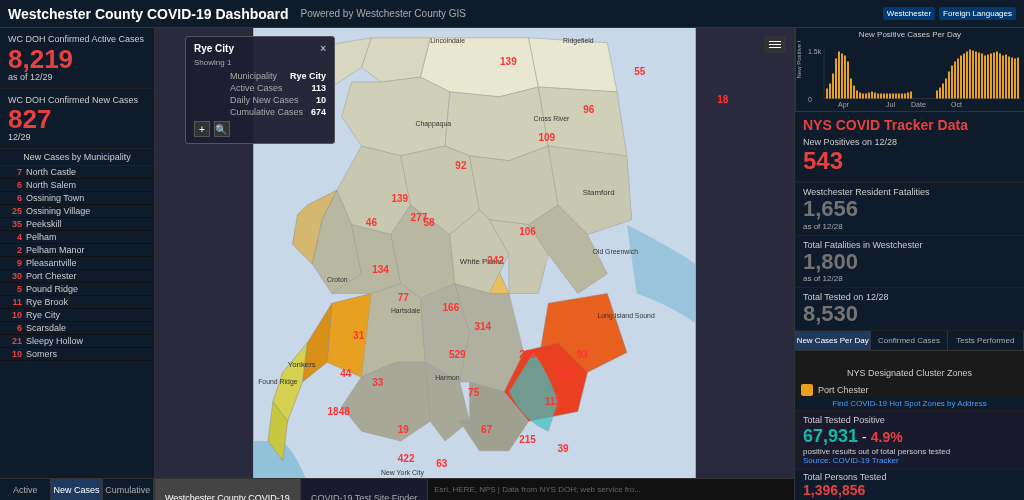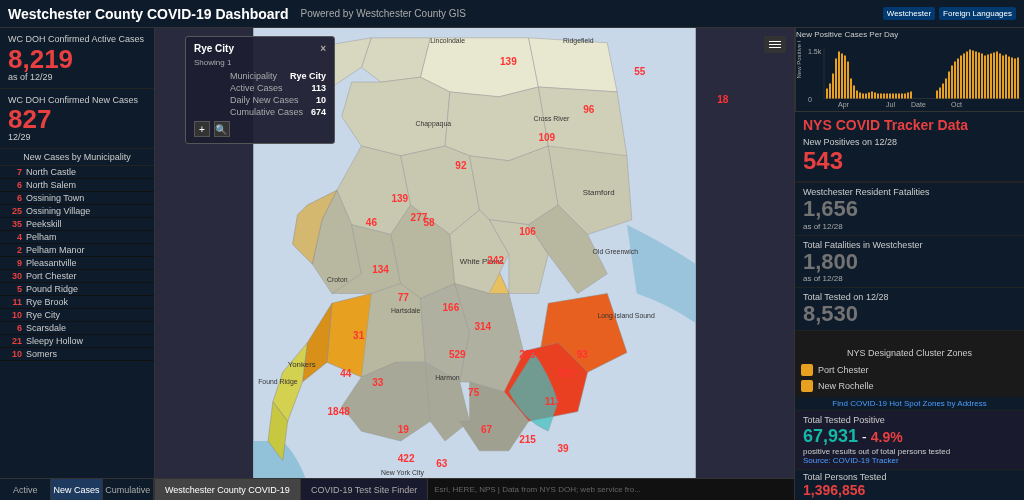--- a/index.html
+++ b/index.html
@@ -199,21 +199,21 @@
       left: 0;
       right: 0;
       display: flex;
       height: 22px;
       border-top: 1px solid #333;
     }
     .map-tab {
       background: #1a1a2e;
       color: #aaa;
       font-size: 9px;
-      padding: 0 10px;
+      padding: 8px 10px;
       line-height: 22px;
       border-right: 1px solid #333;
       cursor: pointer;
     }
     .map-tab.active {
       background: #444;
       color: #fff;
     }
     .map-attrib {
       flex: 1;
@@ -357,20 +357,21 @@
 
     
     .chart-section {
       background: #0d1b2a;
       border-left: 1px solid #333;
       border-bottom: 1px solid #333;
     }
     .chart-title {
       font-size: 8px;
       color: #ccc;
+      text-align: center;
       padding: 2px 0;
     }
     .chart-container {
       width: 230px;
       height: 70px;
       position: relative;
     }
     .chart-svg {
       width: 100%;
       height: 100%;
@@ -748,20 +749,25 @@
       <div class="divider-stat-label">Total Fatalities in Westchester</div>
       <div class="divider-stat-num">1,800</div>
       <div class="divider-stat-date">as of 12/28</div>
     </div>
 
     <div class="divider-stat">
       <div class="divider-stat-label">Total Tested on 12/28</div>
       <div class="divider-stat-num">8,530</div>
     </div>
 
+    <div class="right-tab-bar" id="right-tabs">
+        <div class="right-tab active">New Cases Per Day</div>
+        <div class="right-tab">Confirmed Cases</div>
+        <div class="right-tab">Tests Performed</div>
+      </div>
 
     <div style="background:#1a1a1a;flex:1;overflow:hidden;">
       <div class="cluster-title" style="padding-top:17px;">NYS Designated Cluster Zones</div>
       <div id="cluster-list" style="padding:2px 6px;">
           <div class="cluster-item">
             <div class="cluster-dot" style="background:#e8a020;"></div>
             <span class="cluster-name">Port Chester</span>
           </div>
           <div class="cluster-item">
             <div class="cluster-dot" style="background:#e8a020;"></div>

